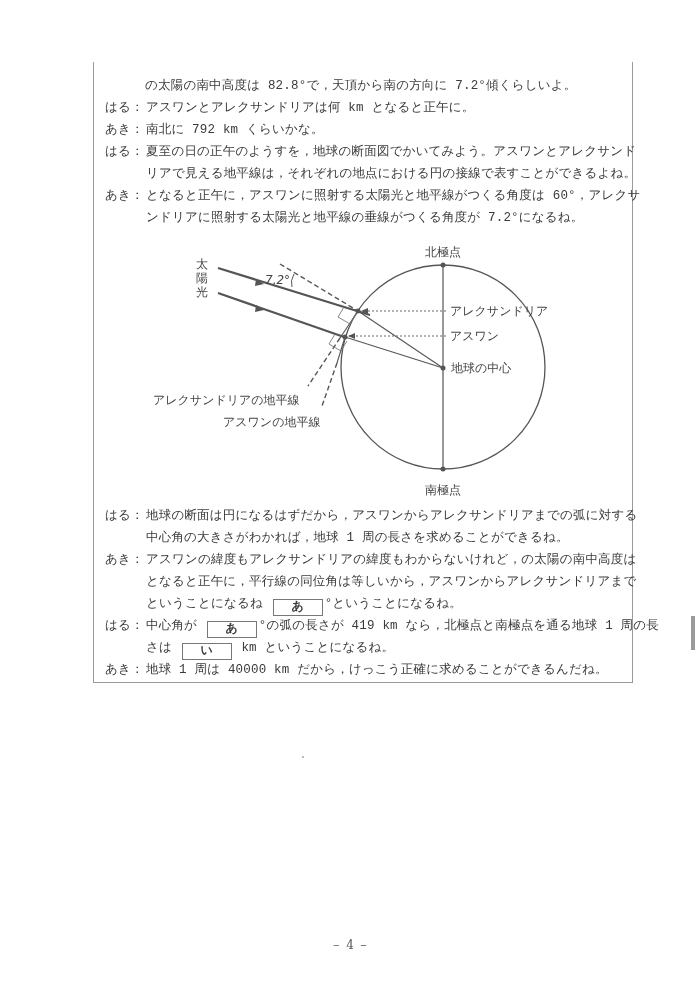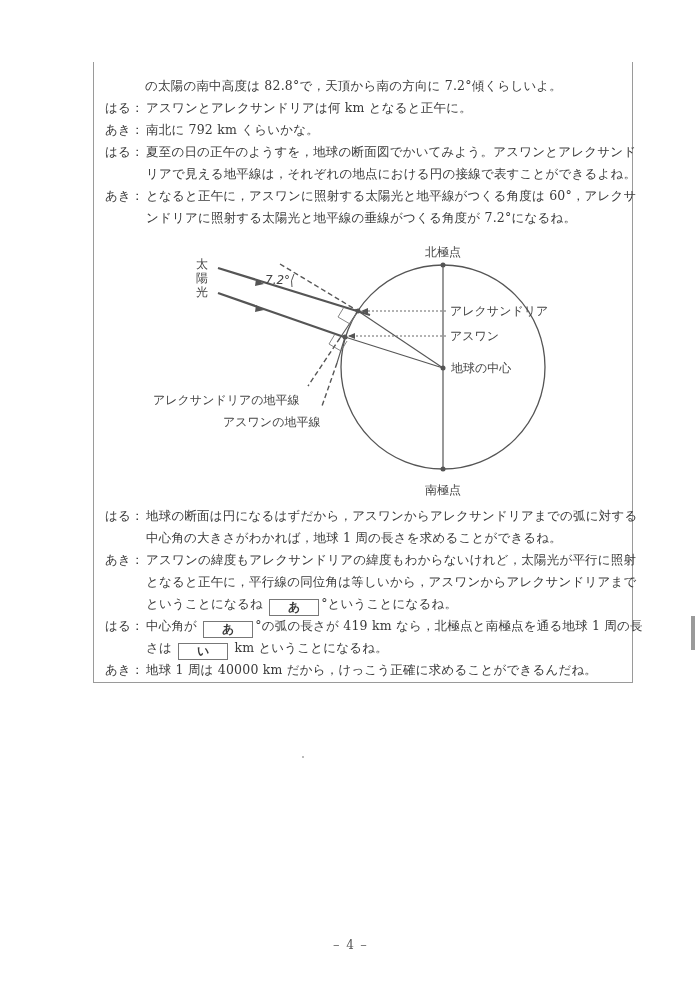--- a/index.html
+++ b/index.html
@@ -1,20 +1,20 @@
 <!DOCTYPE html>
 <html><head>
 <meta charset="utf-8">
 <style>
   html, body { margin: 0; padding: 0; background: #ffffff; }
   body { width: 700px; height: 989px; position: relative; overflow: hidden;
          font-family: "DejaVu Serif", "Liberation Serif", serif; color: #3a3a3a; }
   .frame { position: absolute; left: 93px; top: 62px; width: 538px; height: 620px;
            border-left: 1px solid #9a9a9a; border-right: 1px solid #9a9a9a; border-bottom: 1px solid #9a9a9a; }
-  .line { position: absolute; left: 0; font-size: 12.5px; line-height: 16px; white-space: nowrap; letter-spacing: 0.2px; }
+  .line { position: absolute; left: 0; font-size: 12.5px; line-height: 16px; white-space: nowrap; letter-spacing: 0.2px; font-family: Liberation Mono, monospace; }
   .speaker { position: absolute; left: 12px; }
   .text { position: absolute; left: 53px; }
   .cont { position: absolute; left: 53px; }
   .blank { display: inline-block; border: 1px solid #777; width: 48px; height: 15px; text-align: center;
            vertical-align: -3px; margin: 0 2px; font-weight: bold; font-size: 12px; line-height: 15px; }
   .diagram { position: absolute; left: 0; top: 0; width: 700px; height: 989px; pointer-events: none; }
   .diagram text { font-family: "DejaVu Sans", "Liberation Sans", sans-serif; fill: #444; font-size: 12px; }
   .page-num { position: absolute; left: 0; width: 700px; top: 937px; text-align: center; font-size: 12px; color: #555; }
   .side-tab { position: absolute; left: 691px; top: 616px; width: 4px; height: 34px; background: #9a9a9a; }
   .dot { position: absolute; left: 302px; top: 756px; width: 2px; height: 2px; background: #bbb; }
@@ -114,21 +114,21 @@
   <div class="line" style="top:508px;left:93px;">
     <span class="speaker">はる：</span>
     <span class="text">地球の断面は円になるはずだから，アスワンからアレクサンドリアまでの弧に対する</span>
   </div>
   <div class="line" style="top:530px;left:93px;">
     <span class="cont">中心角の大きさがわかれば，地球 1 周の長さを求めることができるね。</span>
   </div>
 
   <div class="line" style="top:552px;left:93px;">
     <span class="speaker">あき：</span>
-    <span class="text">アスワンの緯度もアレクサンドリアの緯度もわからないけれど，太陽光が平行に照射</span>
+    <span class="text">アスワンの緯度もアレクサンドリアの緯度もわからないけれど，の太陽の南中高度は</span>
   </div>
   <div class="line" style="top:574px;left:93px;">
     <span class="cont">となると正午に，平行線の同位角は等しいから，アスワンからアレクサンドリアまで</span>
   </div>
   <div class="line" style="top:596px;left:93px;">
     <span class="cont">
       <span>ということになるね</span>
       <span class="blank">あ</span><span>°ということになるね。</span>
     </span>
   </div>

